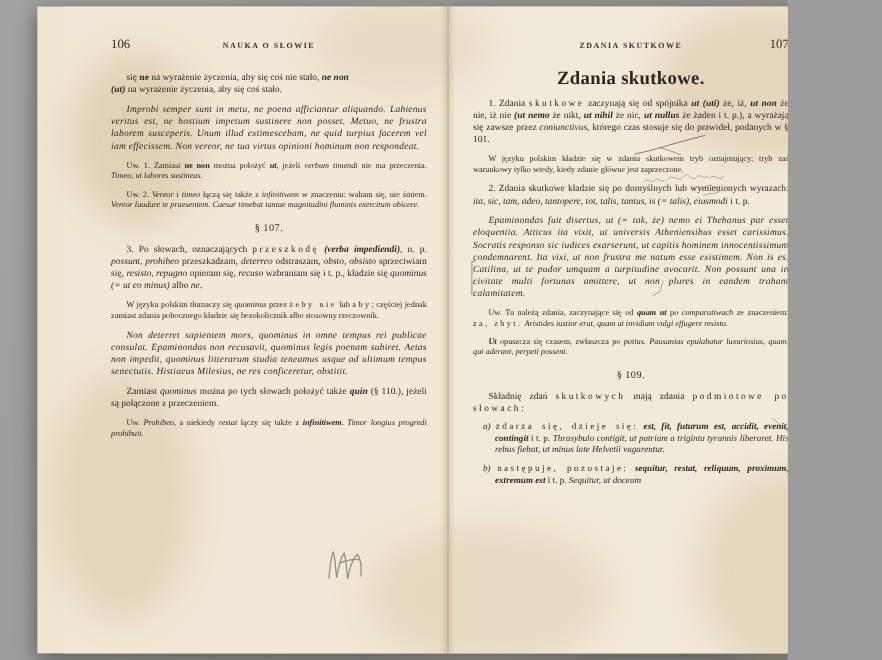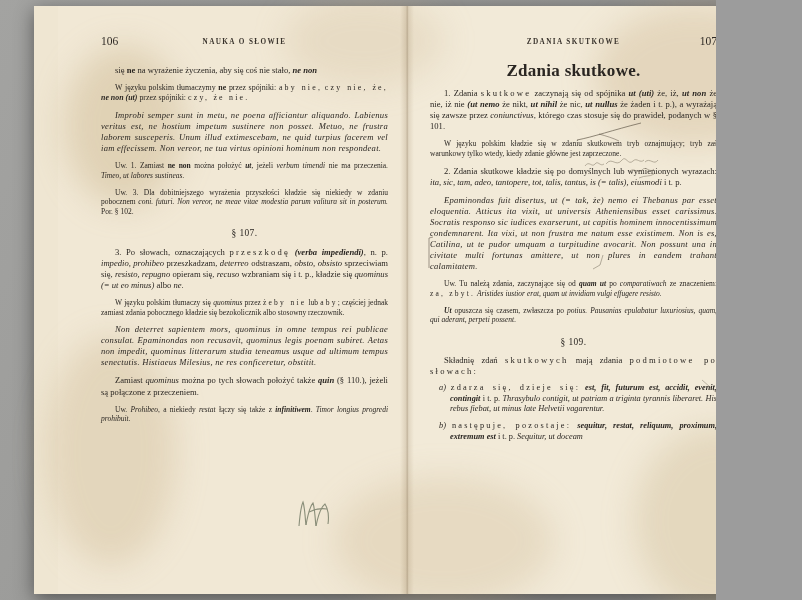--- a/index.html
+++ b/index.html
@@ -192,43 +192,42 @@
     <div class="running-head">
       <span class="folio l">106</span>
       <span>NAUKA O SŁOWIE</span>
     </div>
 
     <div class="body-text">
 
       <p class="para blur-soft">
         się <b>ne</b> na wyrażenie życzenia, aby się coś nie stało, <span class="bi">ne non</span>
       </p>
-
-      <p class="para" style="font-size:7.9px;line-height:10px;">
-        W języku polskim tłumaczymy <b>ne</b> przez spójniki: <span class="sp">aby nie,</span>
-        <span class="sp">czy nie, że,</span> <span class="bi">ne non (ut)</span> przez spójniki: <span class="sp">czy, że nie.</span>
-      </p>
+      <p class="cont">
+        <span class="bi">(ut)</span> na wyrażenie życzenia, aby się coś stało.
+      </p>
+
 
       <p class="latin">
         Improbi semper sunt in metu, ne poena afficiantur aliquando. Labienus veritus est, ne hostium impetum sustinere non posset. Metuo, ne frustra laborem susceperis. Unum illud extimescebam, ne quid turpius facerem vel iam effecissem. Non vereor, ne tua virtus opinioni hominum non respondeat.
       </p>
 
       <p class="note">
         Uw. 1. Zamiast <b>ne non</b> można położyć <span class="bi">ut</span>, jeżeli <i>verbum timendi</i> nie ma przeczenia. <i>Timeo, ut labores sustineas.</i>
       </p>
 
-
-      <p class="note">
-        Uw. 3. Dla dobitniejszego wyrażenia przyszłości kładzie się niekiedy w zdaniu pobocznem <i>coni. futuri. Non vereor, ne meae vitae modestia parum valitura sit in posterum.</i> Por. § 102.
-      </p>
+      <p class="note">
+        Uw. 2. <i>Vereor</i> i <i>timeo</i> łączą się także z <i>infinitiwem</i> w znaczeniu: waham się, nie śmiem. <i>Vereor laudare te praesentem. Caesar timebat tantae magnitudini fluminis exercitum obicere.</i>
+      </p>
+
 
       <p class="sec">§ 107.</p>
 
       <p class="para">
-        3. Po słowach, oznaczających <span class="sp">przeszkodę</span> <span class="bi">(verba impediendi)</span>, n. p. <i>impedio, prohibeo</i> przeszkadzam, <i>deterreo</i> odstraszam, <i>obsto, obsisto</i> sprzeciwiam się, <i>resisto, repugno</i> opieram się, <i>recuso</i> wzbraniam się i t. p., kładzie się <i>quominus (= ut eo minus)</i> albo <i>ne</i>.
+        3. Po słowach, oznaczających <span class="sp">przeszkodę</span> <span class="bi">(verba impediendi)</span>, n. p. <i>possunt, prohibeo</i> przeszkadzam, <i>deterreo</i> odstraszam, <i>obsto, obsisto</i> sprzeciwiam się, <i>resisto, repugno</i> opieram się, <i>recuso</i> wzbraniam się i t. p., kładzie się <i>quominus (= ut eo minus)</i> albo <i>ne</i>.
       </p>
 
       <p class="note">
         W języku polskim tłumaczy się <i>quominus</i> przez <span class="sp">żeby nie</span> lub <span class="sp">aby</span>; częściej jednak zamiast zdania pobocznego kładzie się bezokolicznik albo stosowny rzeczownik.
       </p>
 
       <p class="latin">
         Non deterret sapientem mors, quominus in omne tempus rei publicae consulat. Epaminondas non recusavit, quominus legis poenam subiret. Aetas non impedit, quominus litterarum studia teneamus usque ad ultimum tempus senectutis. Histiaeus Milesius, ne res conficeretur, obstitit.
       </p>
 

